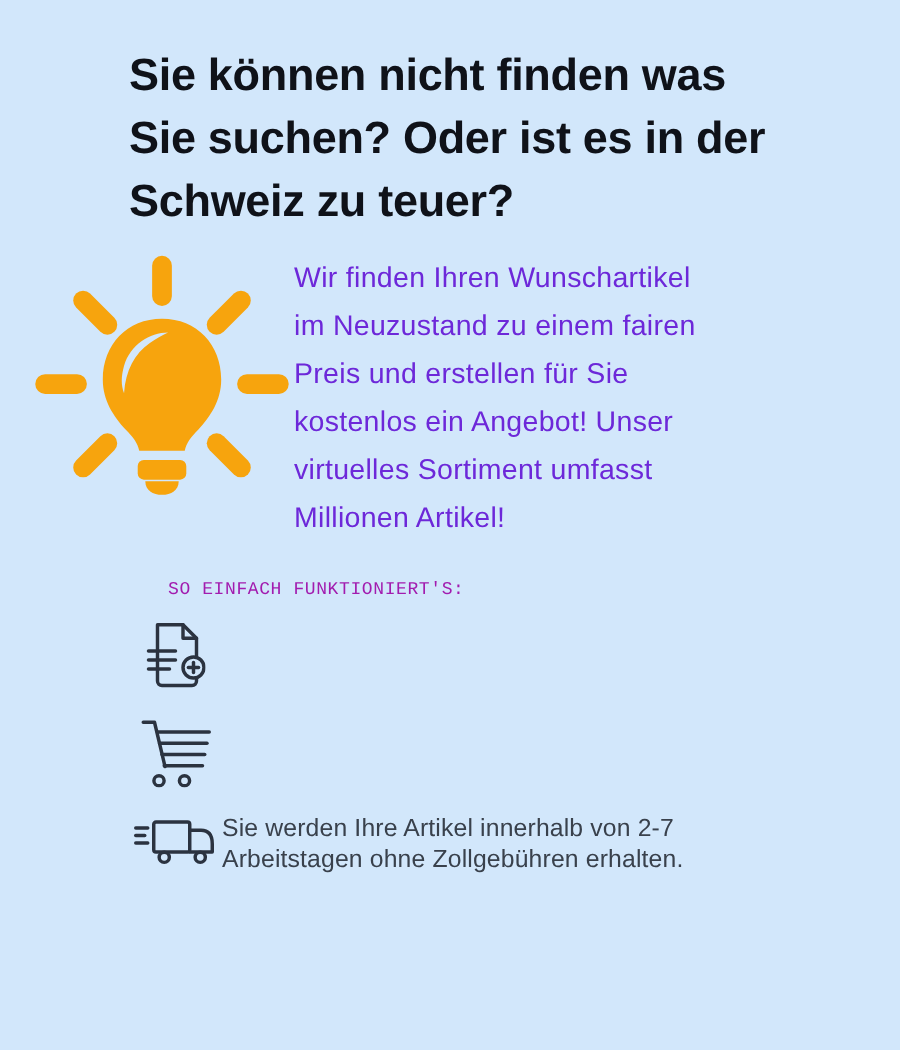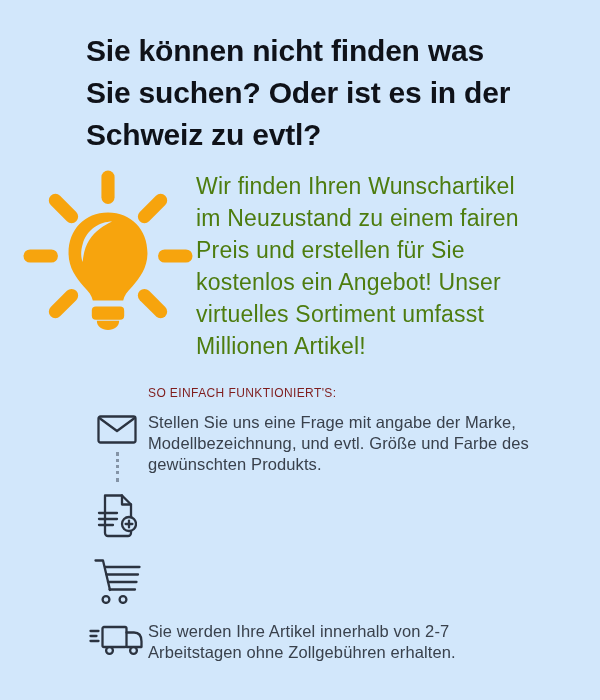--- a/index.html
+++ b/index.html
@@ -25,36 +25,37 @@
     margin-top:12px;
     align-items:flex-start;
   }
   .bulb-wrap{
     flex:none;
     width:196px;
     padding-left:18px;
     box-sizing:border-box;
   }
   .intro-text{
-    font-size:23px;
+    font-size:19px;
     line-height:32px;
-    color:#4d7c0f;
+    color:#6d28d9;
     letter-spacing:0.2px;
     white-space:pre-line;
     padding-top:2px;
   }
   .steps{
     margin:24px 38px 0 86px;
   }
   .steps-label{
-    margin-left:62px;
+    margin-left:26px;
     margin-bottom:12px;
     font-size:12px;
     letter-spacing:0.4px;
-    color:#7f1d1d;
+    color:#a21caf;
+    font-family:Liberation Mono, monospace;
   }
   .step{
     display:flex;
     align-items:stretch;
   }
   .icon-col{
     flex:none;
     width:62px;
     display:flex;
     flex-direction:column;
@@ -80,21 +81,21 @@
   }
   .outline-icon{fill:none;stroke:#2b3340;stroke-width:2.3;stroke-linecap:round;stroke-linejoin:round;}
 </style>
 </head>
 <body>
 
 <div class="page">
 
   <h1 class="heading">Sie können nicht finden was
 Sie suchen? Oder ist es in der
-Schweiz zu evtl?</h1>
+Schweiz zu teuer?</h1>
 
   <div class="intro-row">
     <div class="bulb-wrap">
       <svg width="180" height="172" viewBox="0 0 176 170">
         <g stroke="#f7a40d" stroke-width="13" stroke-linecap="round">
           <line x1="88" y1="9" x2="88" y2="29"></line>
           <line x1="36" y1="32" x2="52" y2="48"></line>
           <line x1="140" y1="32" x2="124" y2="48"></line>
           <line x1="11" y1="87" x2="32" y2="87"></line>
           <line x1="165" y1="87" x2="144" y2="87"></line>
@@ -111,34 +112,20 @@
 im Neuzustand zu einem fairen
 Preis und erstellen für Sie
 kostenlos ein Angebot!  Unser
 virtuelles Sortiment umfasst
 Millionen Artikel!</div>
   </div>
 
   <div class="steps">
     <div class="steps-label">SO EINFACH FUNKTIONIERT'S:</div>
 
-    <div class="step">
-      <div class="icon-col">
-        <svg width="40" height="29" viewBox="0 0 40 29">
-          <g class="outline-icon">
-            <rect x="1.5" y="1.5" width="37" height="26" rx="2"></rect>
-            <path d="M3 3.5 L20 16 L37 3.5"></path>
-          </g>
-        </svg>
-        <div class="connector"></div>
-      </div>
-      <div class="step-text">Stellen Sie uns eine Frage mit angabe der Marke,
-Modellbezeichnung, und evtl. Größe und Farbe des
-gewünschten Produkts.</div>
-    </div>
 
     <div class="step">
       <div class="icon-col">
         <svg width="40" height="44" viewBox="0 0 40 44">
           <g class="outline-icon">
             <path d="M8 1.5 H25 L34 10.5 V39 a3 3 0 0 1 -3 3 H11 a3 3 0 0 1 -3 -3 Z"></path>
             <path d="M25 1.5 V10.5 H34"></path>
             <path d="M2 19 H20"></path>
             <path d="M2 25 H20"></path>
             <path d="M2 31 H16"></path>

